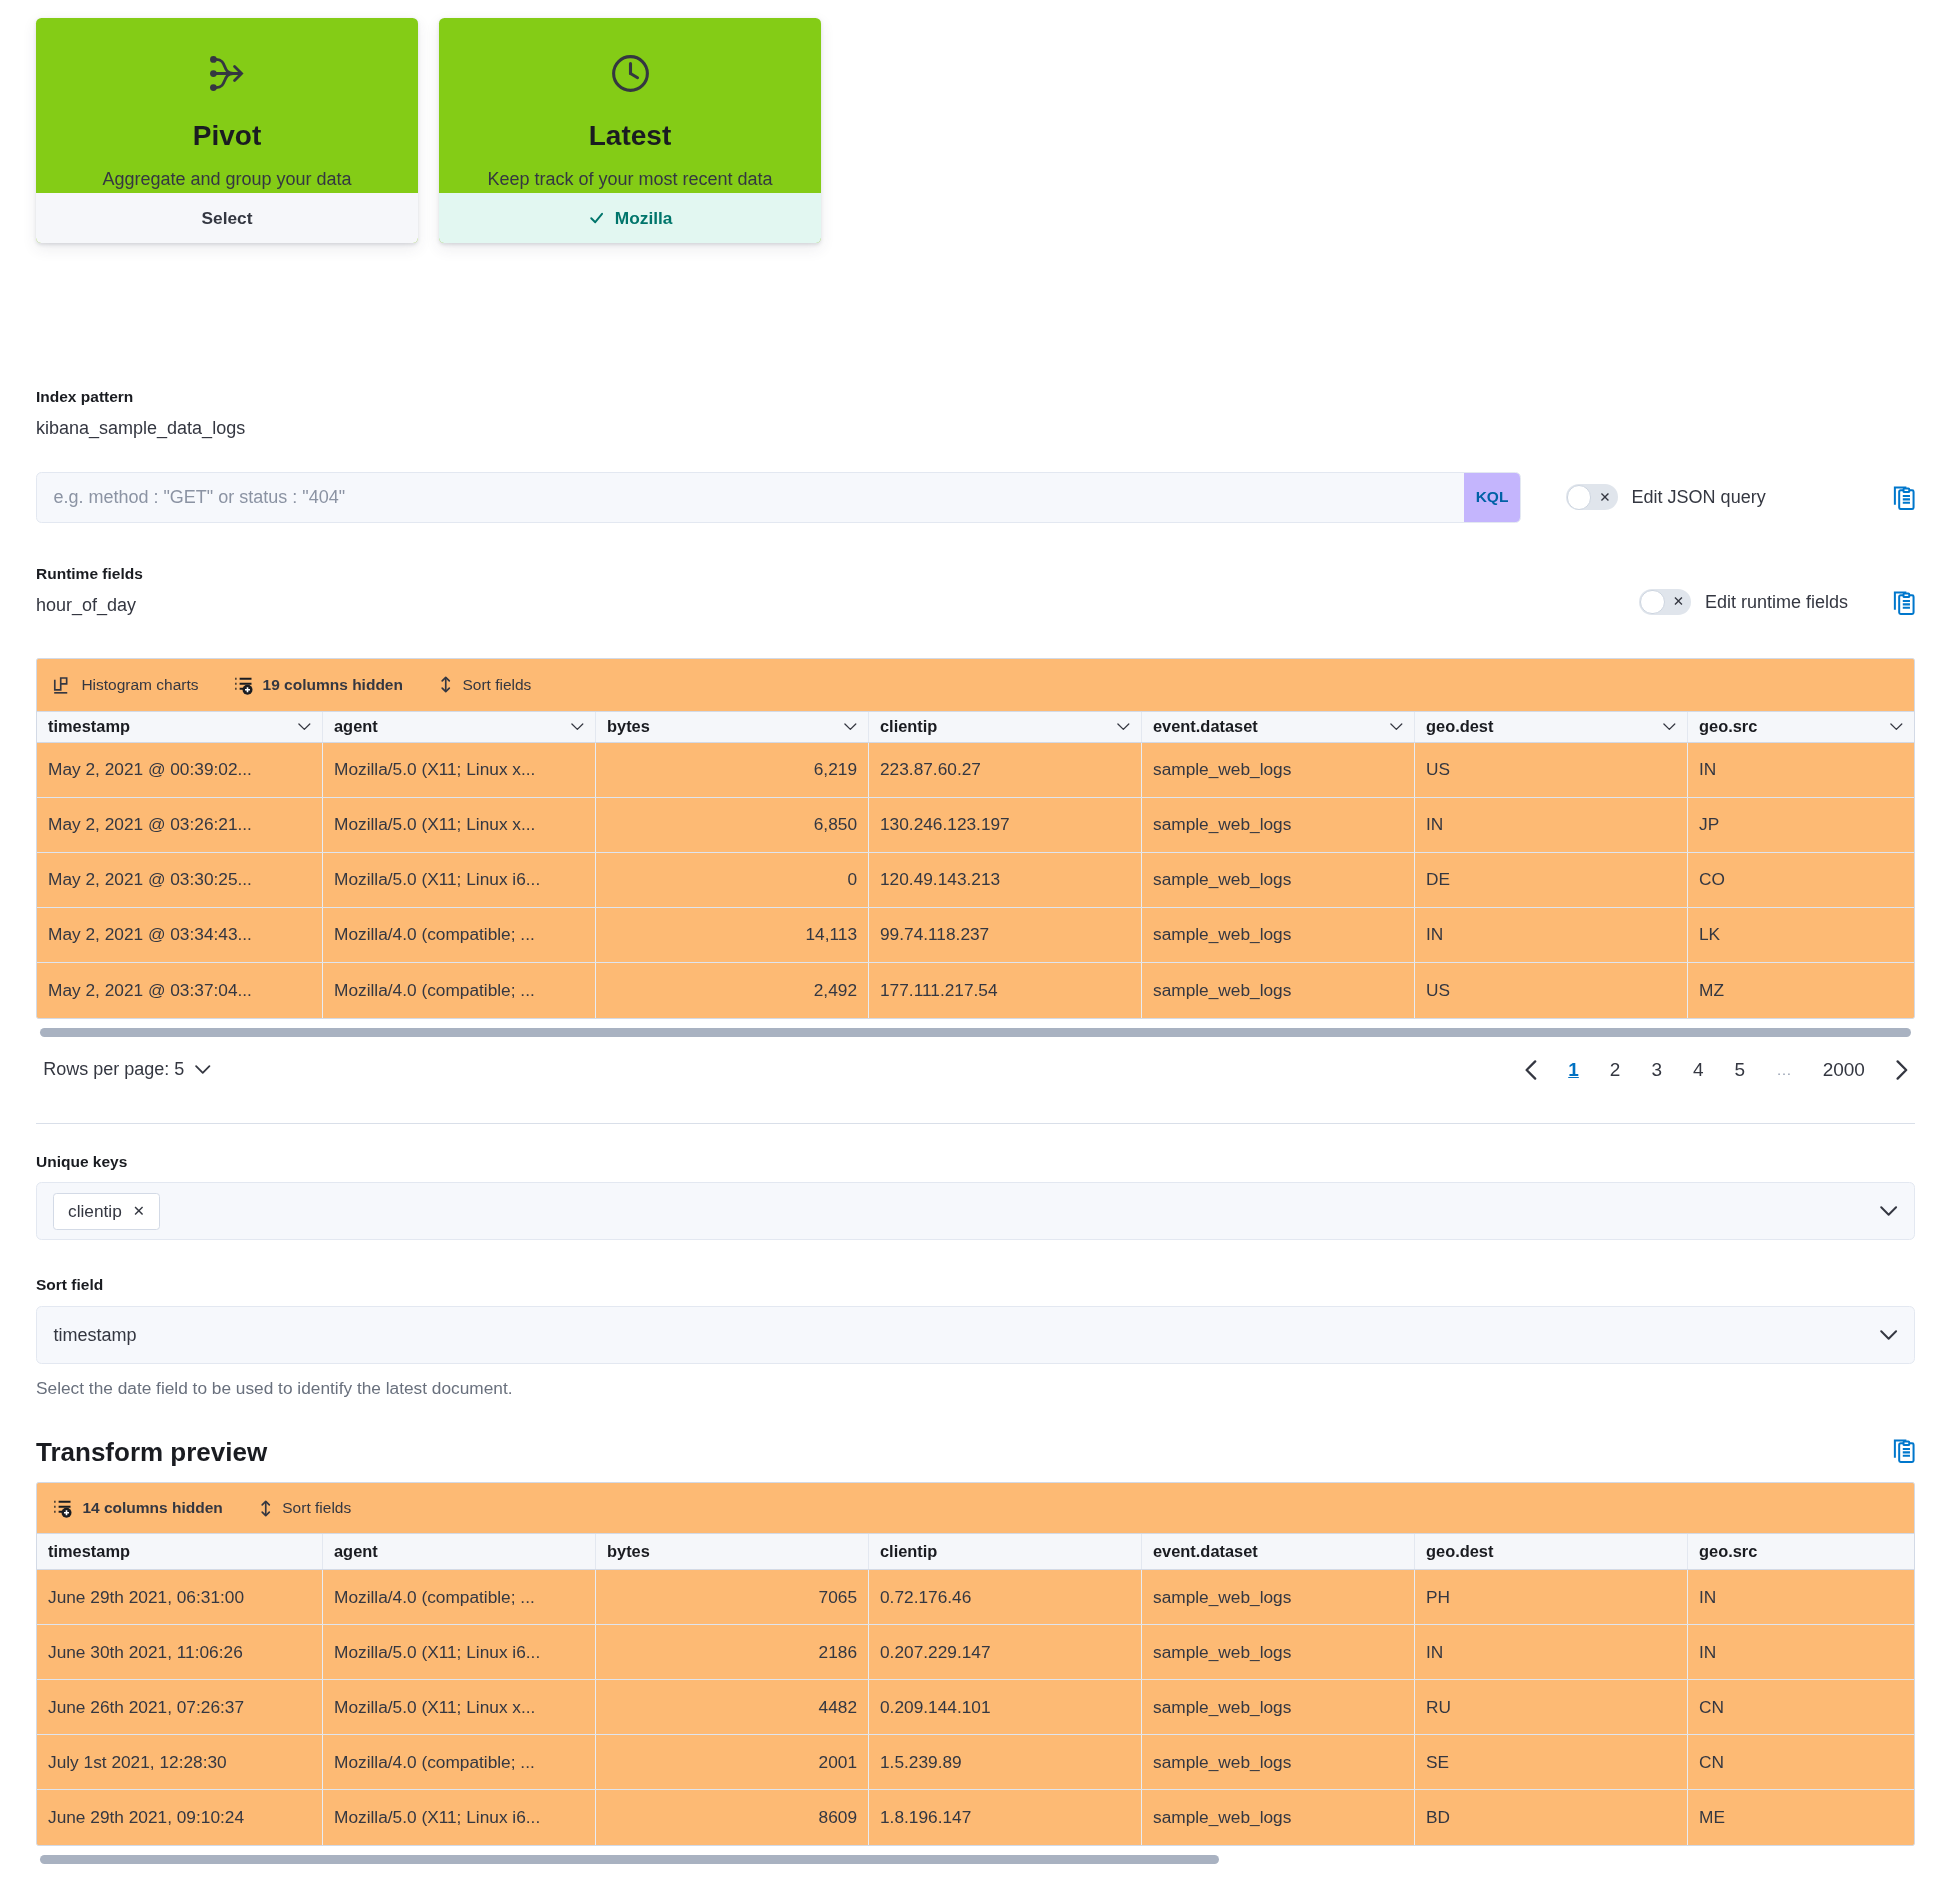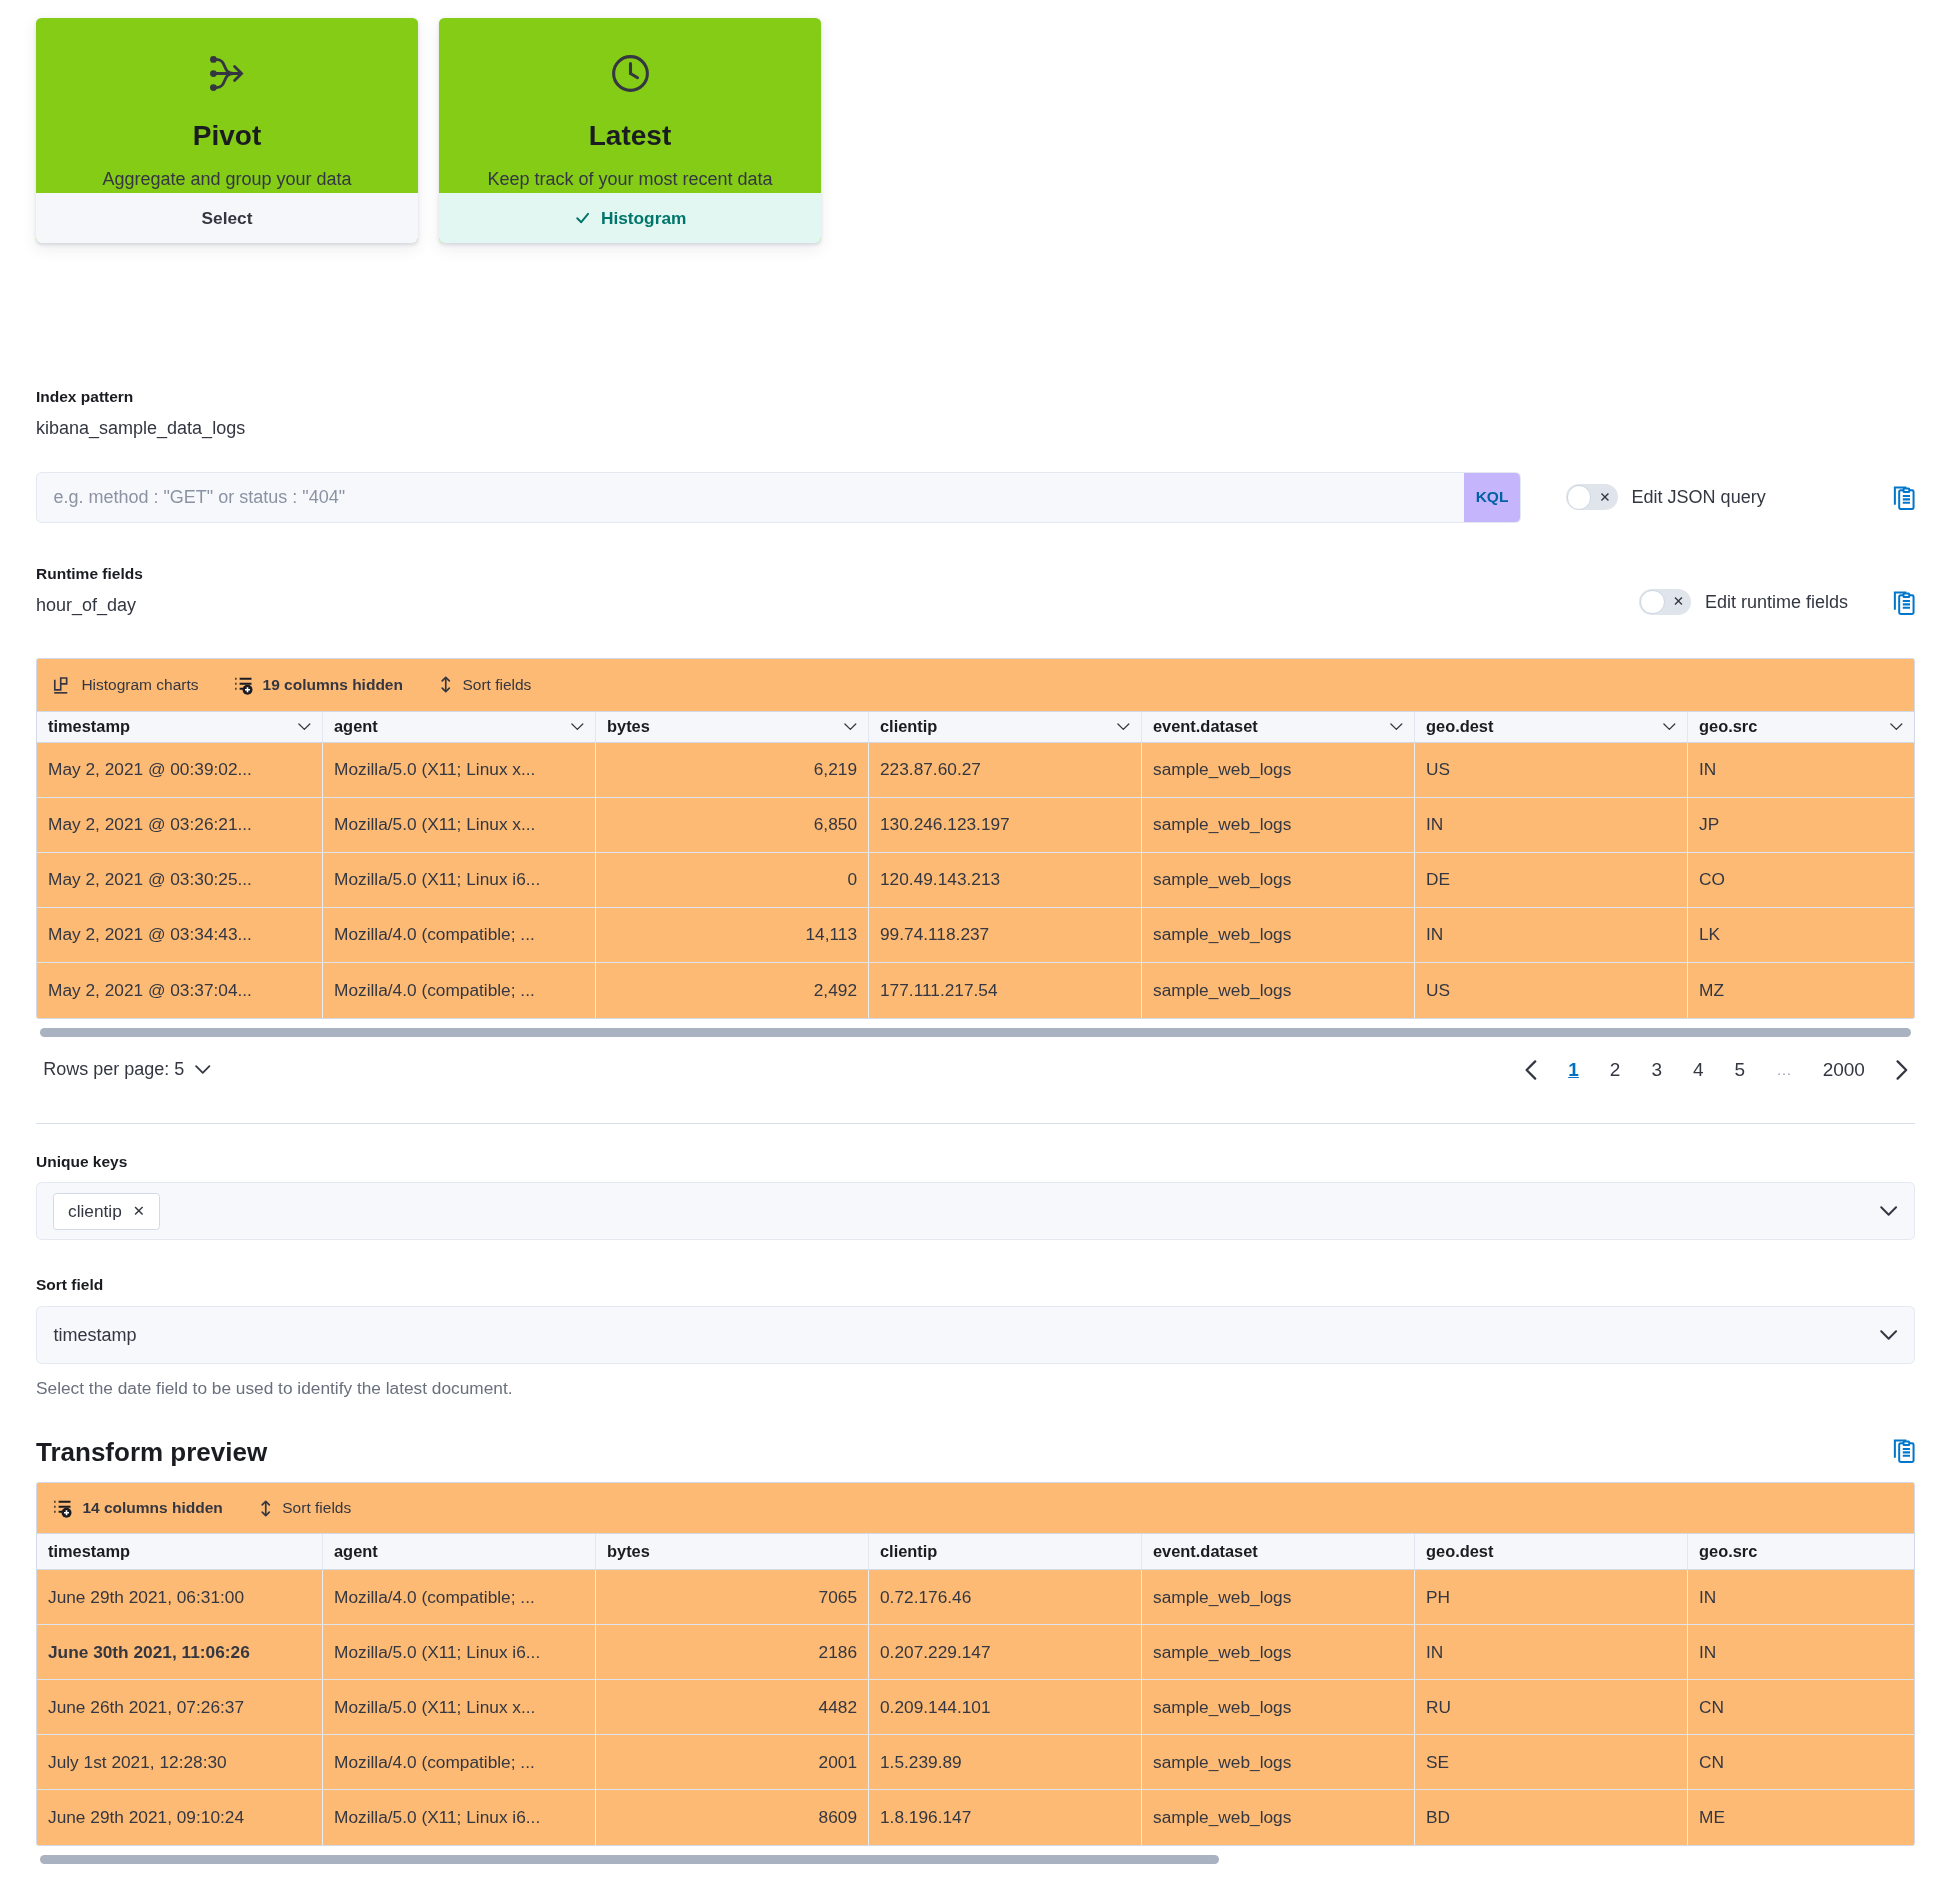--- a/index.html
+++ b/index.html
@@ -138,21 +138,21 @@
             <path d="M16 16 L21 19"></path>
           </g>
         </svg>
         <div class="card-title">Latest</div>
         <div class="card-sub">Keep track of your most recent data</div>
       </div>
       <div class="card-footer selected">
         <svg width="17.3" height="17.3" viewBox="0 0 16 16">
           <polyline points="3,8.5 6.7,12.2 13,4.5" fill="none" stroke="#00756b" stroke-width="1.8" stroke-linecap="round" stroke-linejoin="round"></polyline>
         </svg>
-        <span>Histogram</span>
+        <span>Mozilla</span>
       </div>
     </div>
   </div>
 
   <div class="sec-index">
     <div class="form-label">Index pattern</div>
     <div class="form-value">kibana_sample_data_logs</div>
   </div>
 
   <div class="query-row">
@@ -455,21 +455,21 @@
         <div class="egrid-row">
           <div class="egrid-td" style="width: 286px;">June 29th 2021, 06:31:00</div>
           <div class="egrid-td" style="width: 273px;">Mozilla/4.0 (compatible; ...</div>
           <div class="egrid-td num" style="width: 273px;">7065</div>
           <div class="egrid-td" style="width: 273px;">0.72.176.46</div>
           <div class="egrid-td" style="width: 273px;">sample_web_logs</div>
           <div class="egrid-td" style="width: 273px;">PH</div>
           <div class="egrid-td last" style="flex: 1 1 0%;">IN</div>
         </div>
         <div class="egrid-row">
-          <div class="egrid-td" style="width: 286px; font-weight: bold;">June 30th 2021, 11:06:26</div>
+          <div class="egrid-td" style="width: 286px;">June 30th 2021, 11:06:26</div>
           <div class="egrid-td" style="width: 273px;">Mozilla/5.0 (X11; Linux i6...</div>
           <div class="egrid-td num" style="width: 273px;">2186</div>
           <div class="egrid-td" style="width: 273px;">0.207.229.147</div>
           <div class="egrid-td" style="width: 273px;">sample_web_logs</div>
           <div class="egrid-td" style="width: 273px;">IN</div>
           <div class="egrid-td last" style="flex: 1 1 0%;">IN</div>
         </div>
         <div class="egrid-row">
           <div class="egrid-td" style="width: 286px;">June 26th 2021, 07:26:37</div>
           <div class="egrid-td" style="width: 273px;">Mozilla/5.0 (X11; Linux x...</div>

